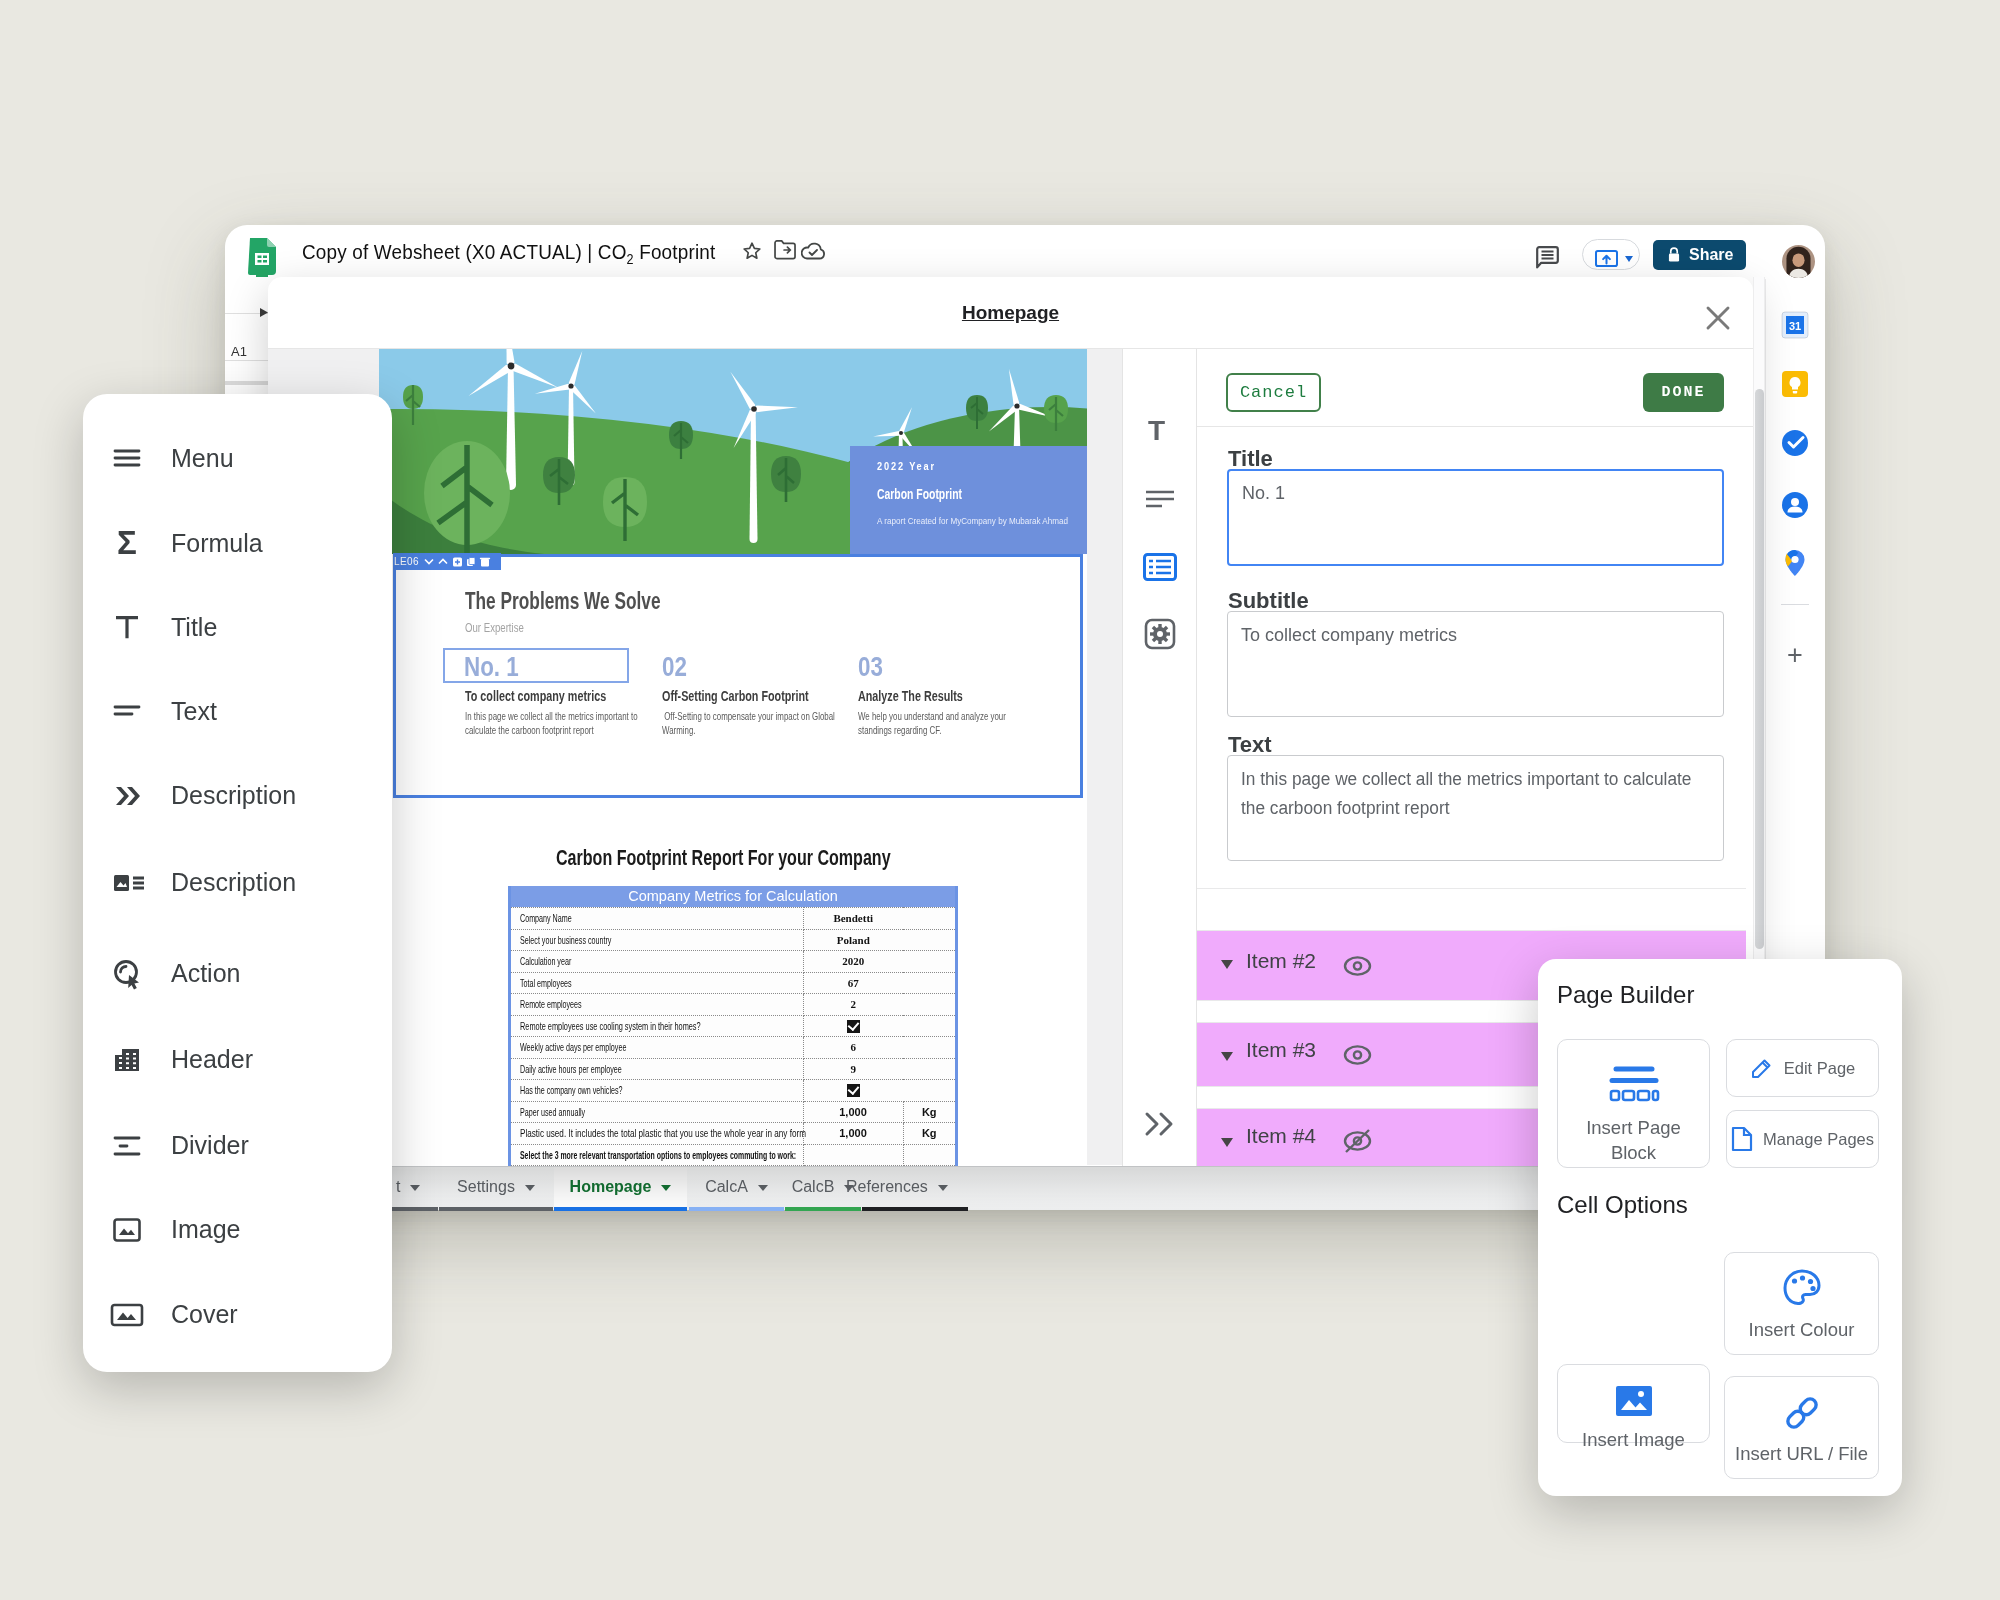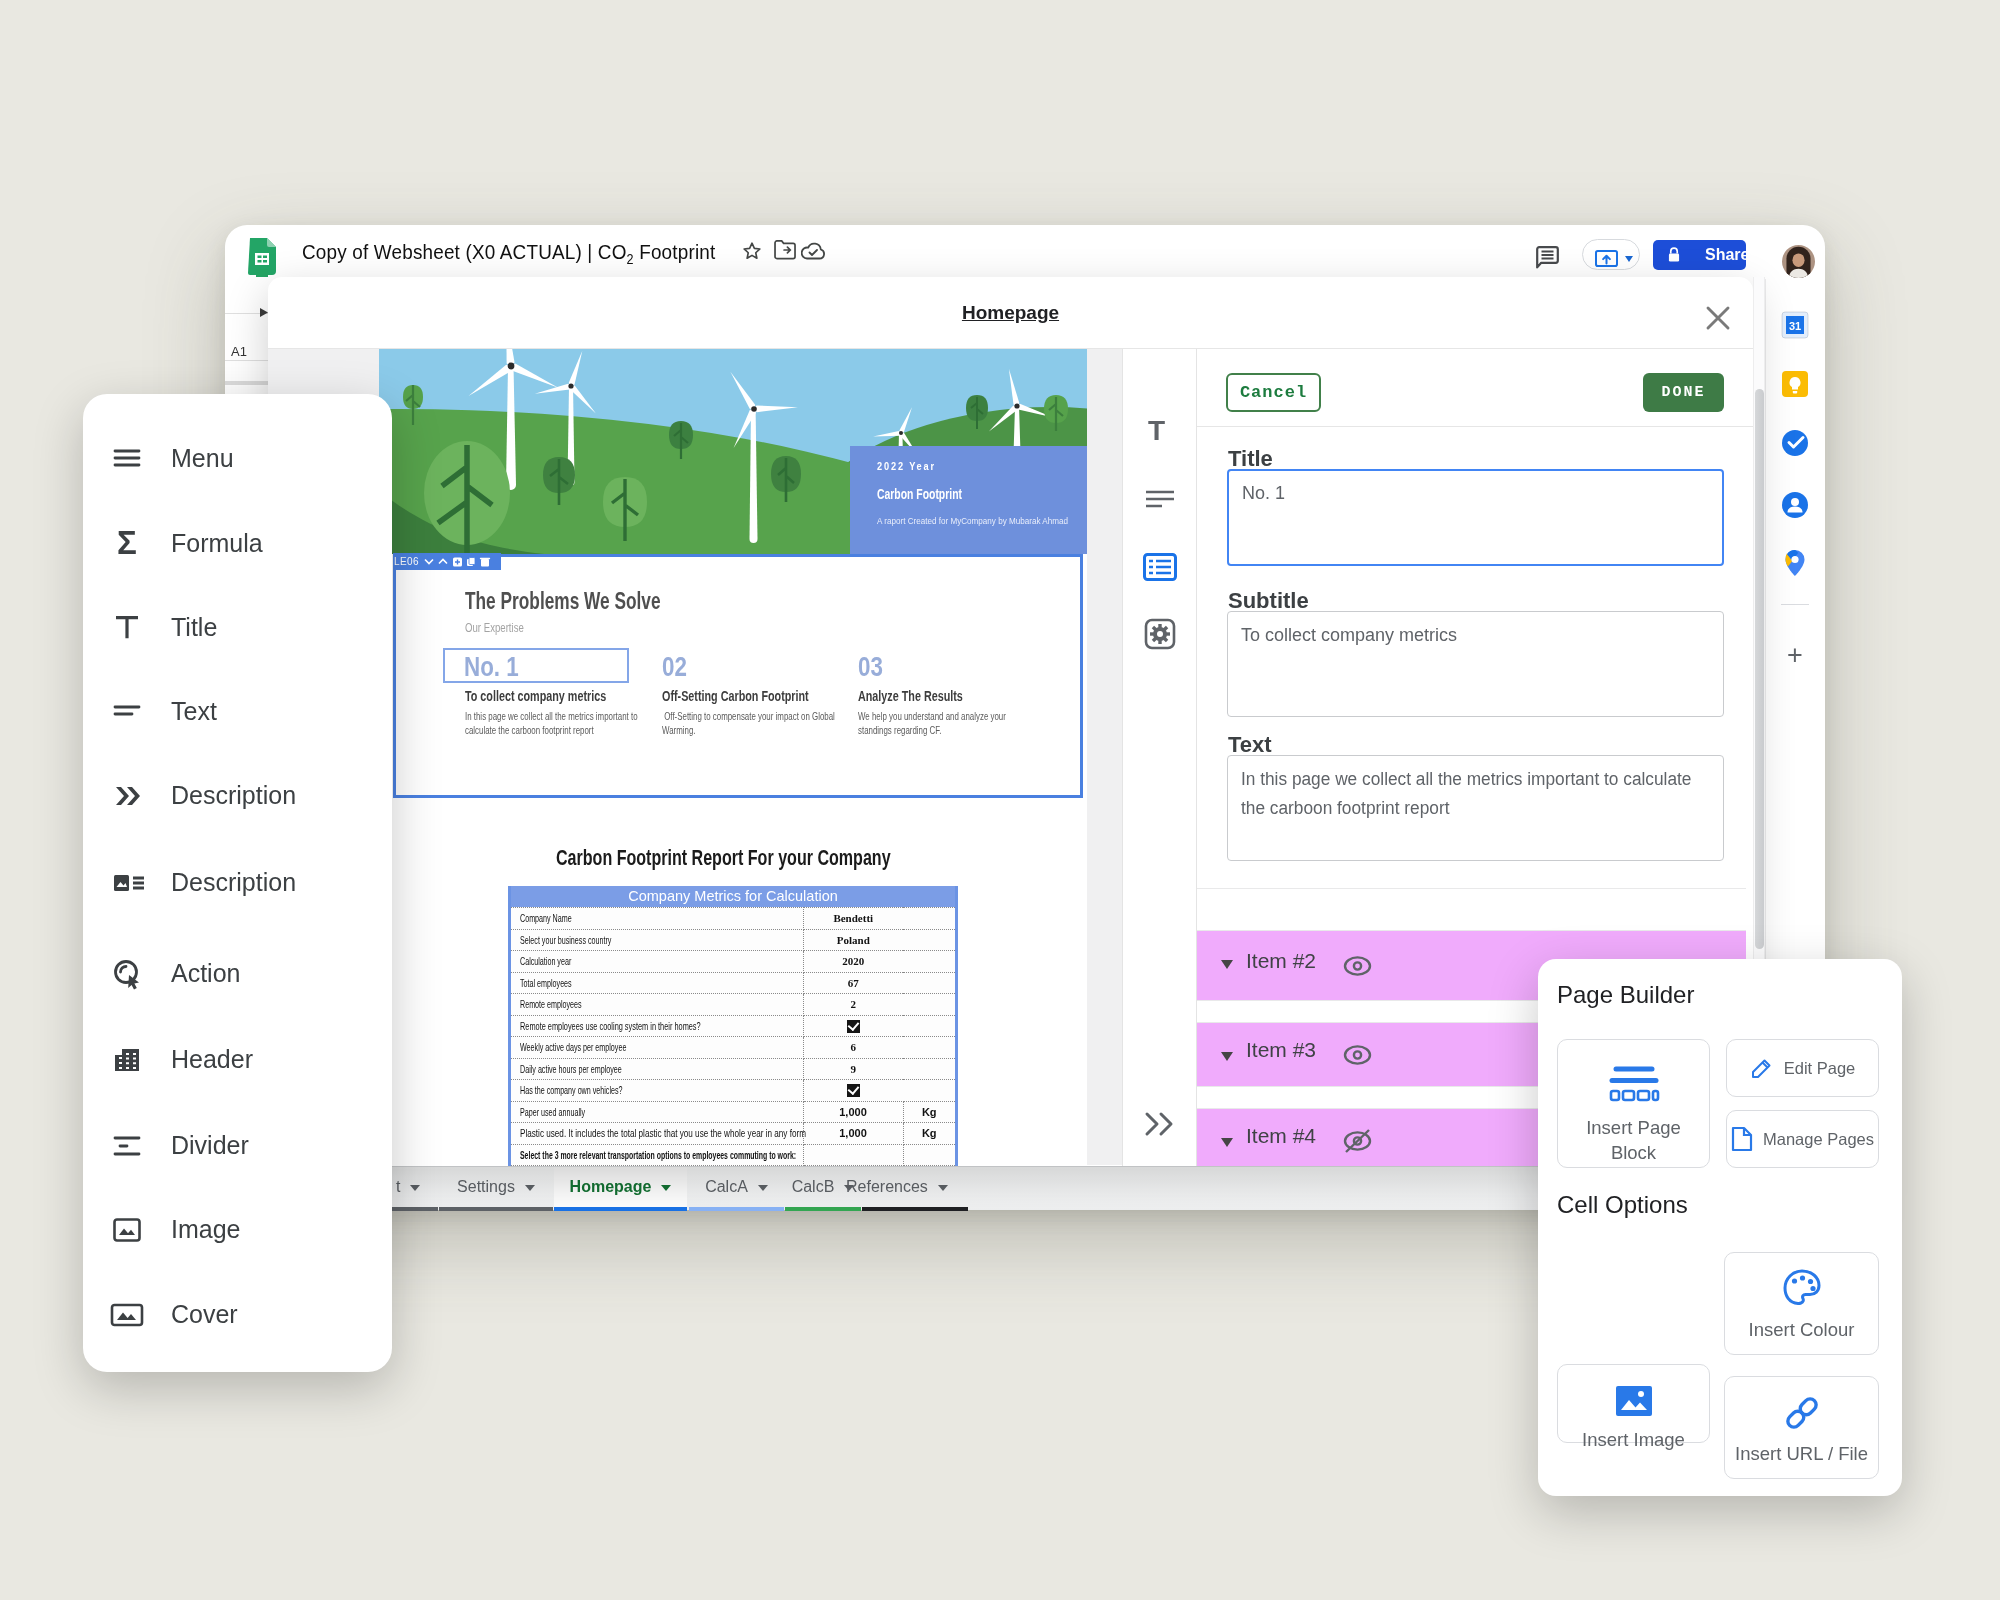--- a/index.html
+++ b/index.html
@@ -10,22 +10,22 @@
 
 #window { left:225px; top:225px; width:1600px; height:985px; background:#fff; border-radius:22px;
   box-shadow:0 30px 80px rgba(70,70,55,.28), 0 6px 20px rgba(70,70,55,.12); }
 .ttl { left:77px; top:15px; font-size:21px; color:#111; letter-spacing:.2px; }
 .ttl sub { font-size:14px; }
 .tbico { top:15px; }
 
 #shlogo { left:23px; top:13px; }
 
 
-#sharebtn { left:1428px; top:15px; width:93px; height:30px; background:#1d4ed8; border-radius:5px; color:#fff;
-  font-size:16px; font-weight:bold; line-height:30px; padding-left:52px; }
+#sharebtn { left:1428px; top:15px; width:93px; height:30px; background:#0c4a6e; border-radius:5px; color:#fff;
+  font-size:16px; font-weight:bold; line-height:30px; padding-left:36px; }
 #avatar { left:1557px; top:20px; }
 #pill { left:1357px; top:14px; width:58px; height:31px; border:1px solid #d7dade; border-radius:16px; }
 
 
 .grayline { background:#e0e0e0; height:1px; }
 #a1txt { left:6px; top:119px; font-size:13px; color:#333; }
 
 
 #sbline { left:1540px; top:54px; width:1px; height:929px; background:#ebebec; }
 .sbico { left:1555px; }
@@ -47,21 +47,21 @@
 
 #preview { left:0; top:72px; width:854px; height:816px; background:#f0f0f1; border-radius:0 0 0 14px; overflow:hidden;}
 #page { position:absolute; left:111px; top:0; width:708px; height:817px; background:#fff; }
 
 #toolstrip { left:854px; top:72px; width:75px; height:817px; background:#fff; border-left:1px solid #e4e4e4; border-right:1px solid #e4e4e4; }
 
 #form { left:929px; top:72px; width:556px; height:817px; background:#fff; overflow:hidden; border-radius:0 0 14px 0;}
 
 
 #cancel { left:29px; top:24px; width:95px; height:39px; border:2px solid #41804a; border-radius:6px;
-  color:#1d7c3f; font-family:"Liberation Mono",monospace; font-weight:bold; font-size:17px; letter-spacing:1px; text-align:center; line-height:35px;}
+  color:#1d7c3f; font-family:"Liberation Mono",monospace; font-weight:normal; font-size:17px; letter-spacing:1px; text-align:center; line-height:35px;}
 #done { left:446px; top:24px; width:81px; height:39px; background:#3e7b46; border-radius:6px;
   color:#fff; font-family:"Liberation Mono",monospace; font-weight:bold; font-size:15px; letter-spacing:2px; text-align:center; line-height:39px;}
 #fdiv { left:0; top:77px; width:556px; height:1px; background:#e6e6e6; }
 .flabel { font-size:22px; font-weight:bold; color:#3c4043; }
 .finput { border-radius:4px; font-size:18px; color:#5f6368; line-height:29px; }
 
 
 .itemrow { left:0; width:549px; background:#f0abfc; border-top:1px solid #e9e9ea; border-bottom:1px solid #e9e9ea; }
 .itri { position:absolute; left:24px; top:29px; width:0; height:0; border-left:6.5px solid transparent; border-right:6.5px solid transparent; border-top:9px solid #454545; }
 .ilab { position:absolute; left:49px; top:18px; font-size:21px; color:#3f4245; }

